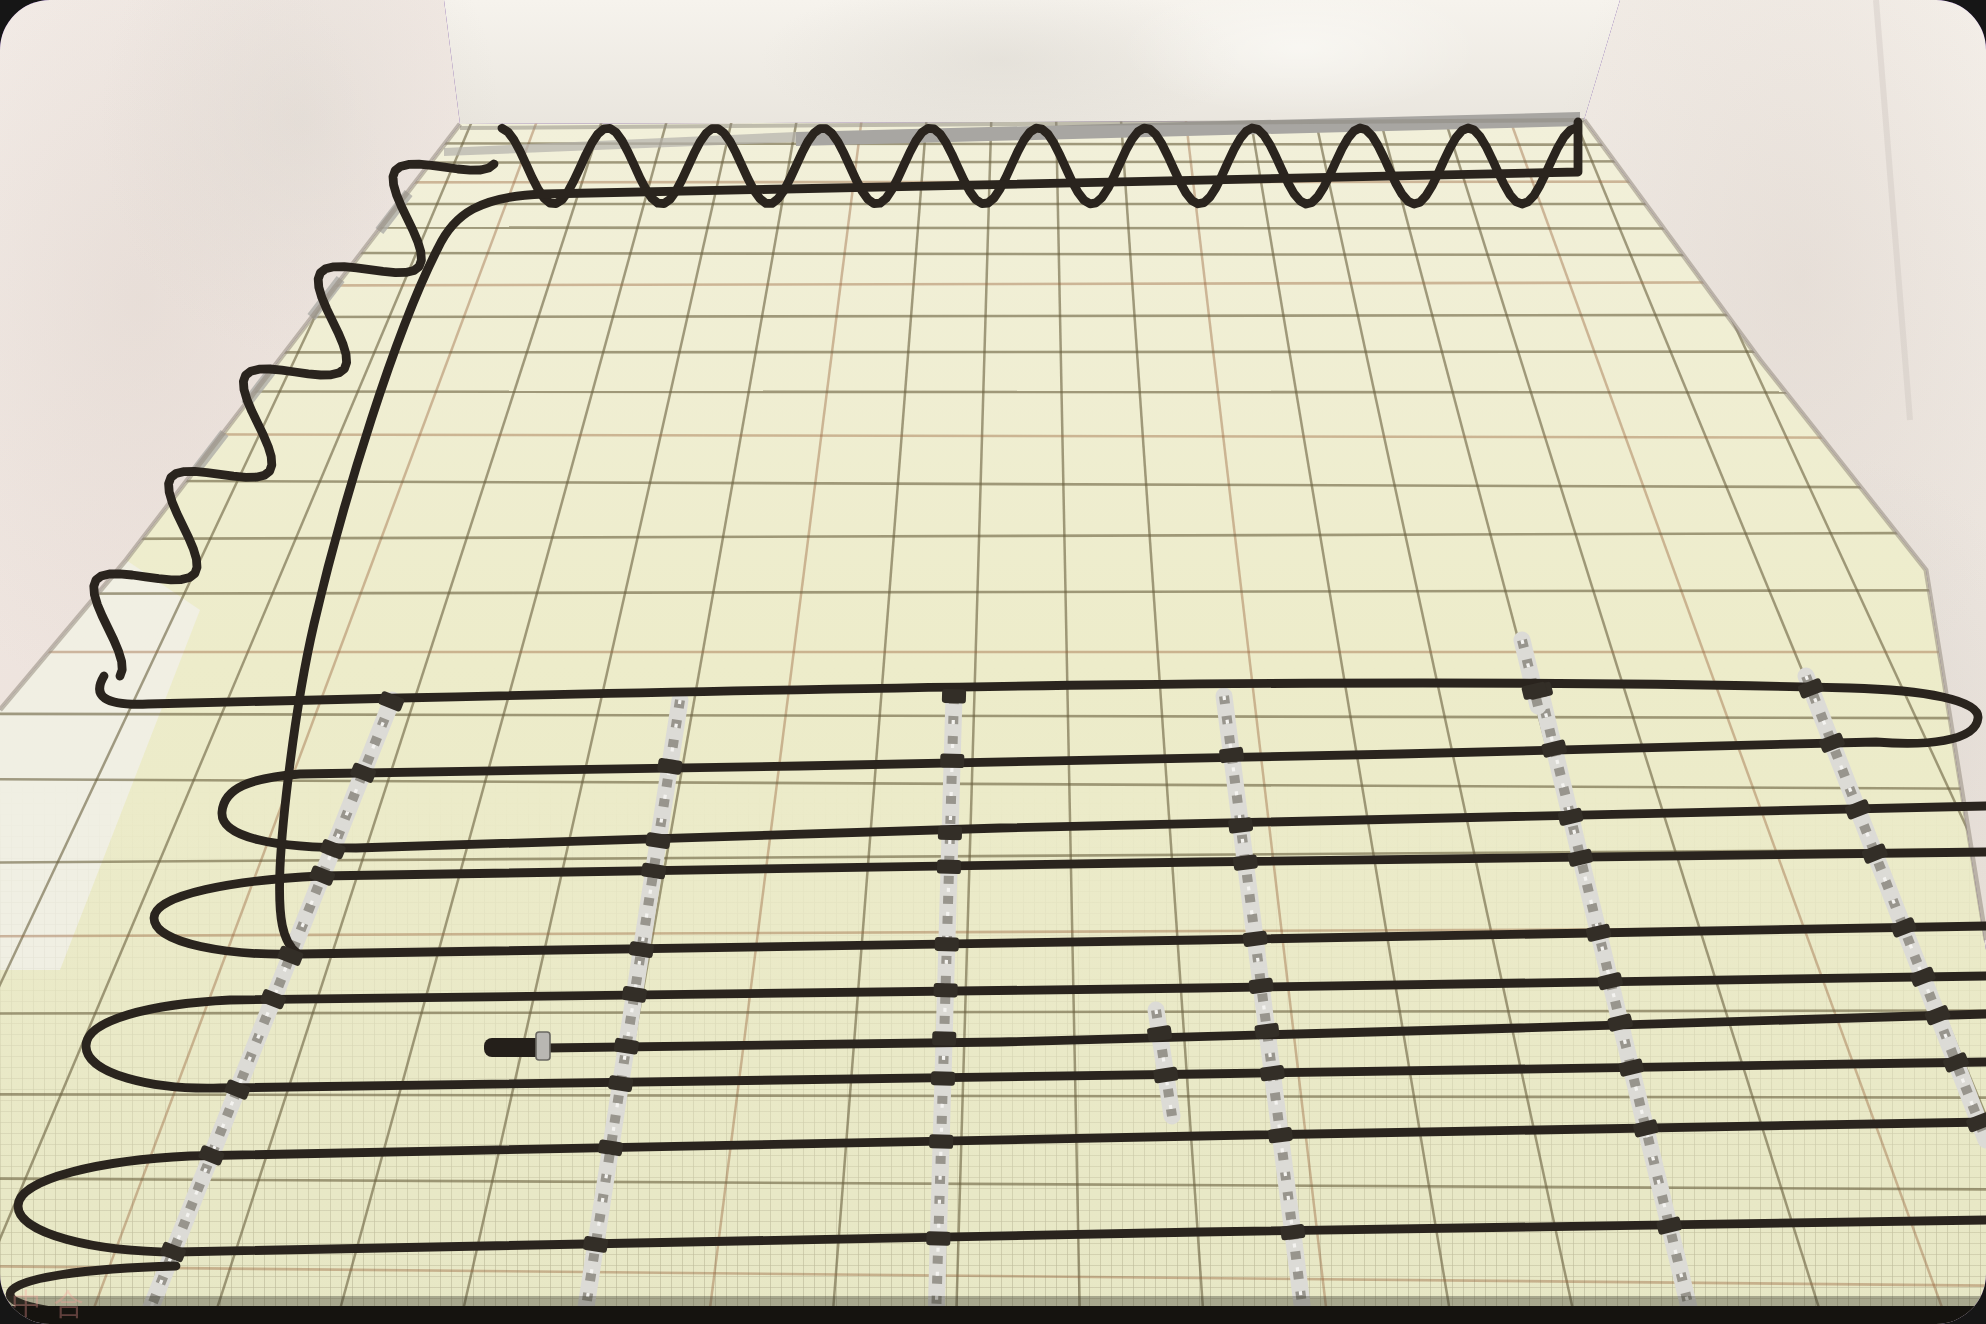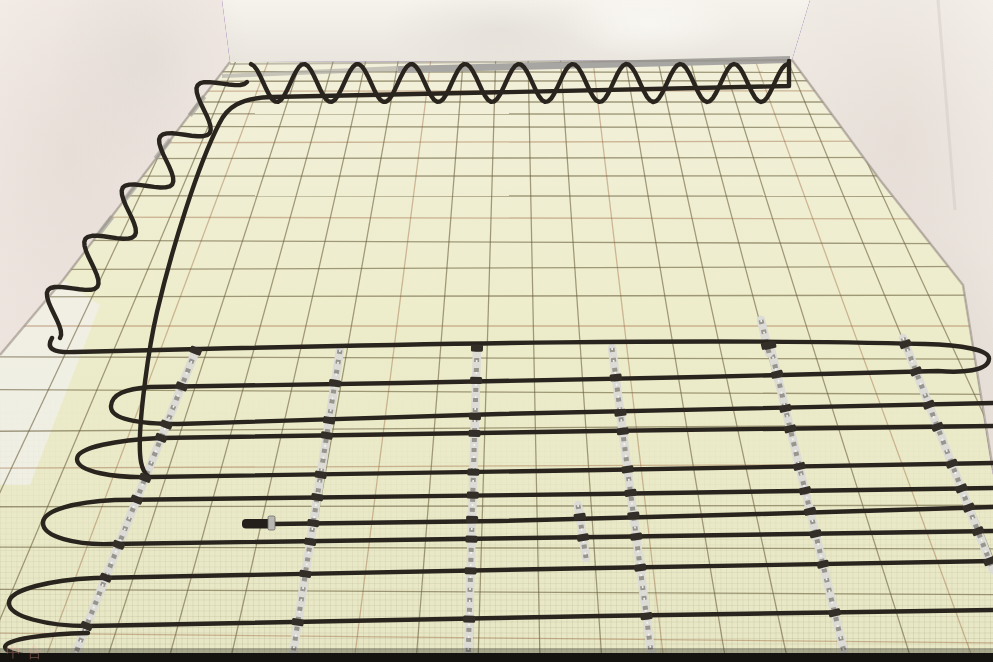--- a/index.html
+++ b/index.html
@@ -1,17 +1,17 @@
 <!DOCTYPE html>
 <html><head>
 <meta charset="utf-8">
 <style>
   html,body{margin:0;padding:0;background:#161616;}
   .photo{position:relative;width:993px;height:662px;overflow:hidden;
-         font-family:"DejaVu Sans",sans-serif;background:#4c1d95;}
+         font-family:"DejaVu Sans",sans-serif;background:#4c1d95;border-radius:25px;}
   .photo svg{position:absolute;inset:0;display:block;}
   .watermark{position:absolute;left:6px;bottom:0px;font-size:15px;
              letter-spacing:6px;opacity:.85;pointer-events:none;
              font-family:"DejaVu Sans",sans-serif;}
 </style>
 </head>
 <body>
 
 <div class="photo">
   <svg id="scene" width="993" height="662" viewBox="0 0 993 662">

